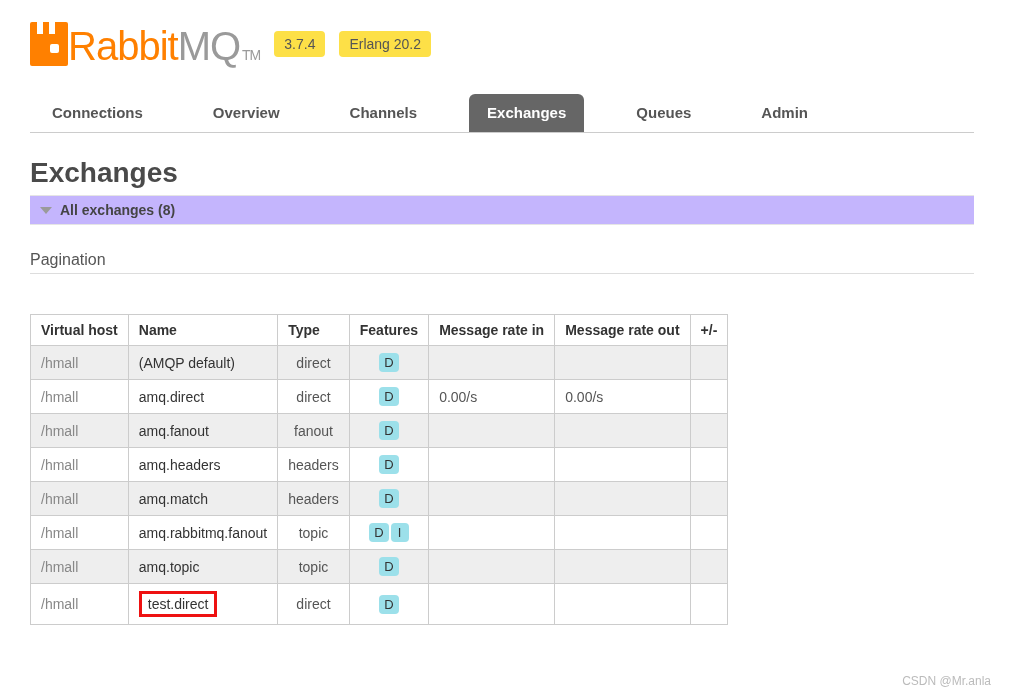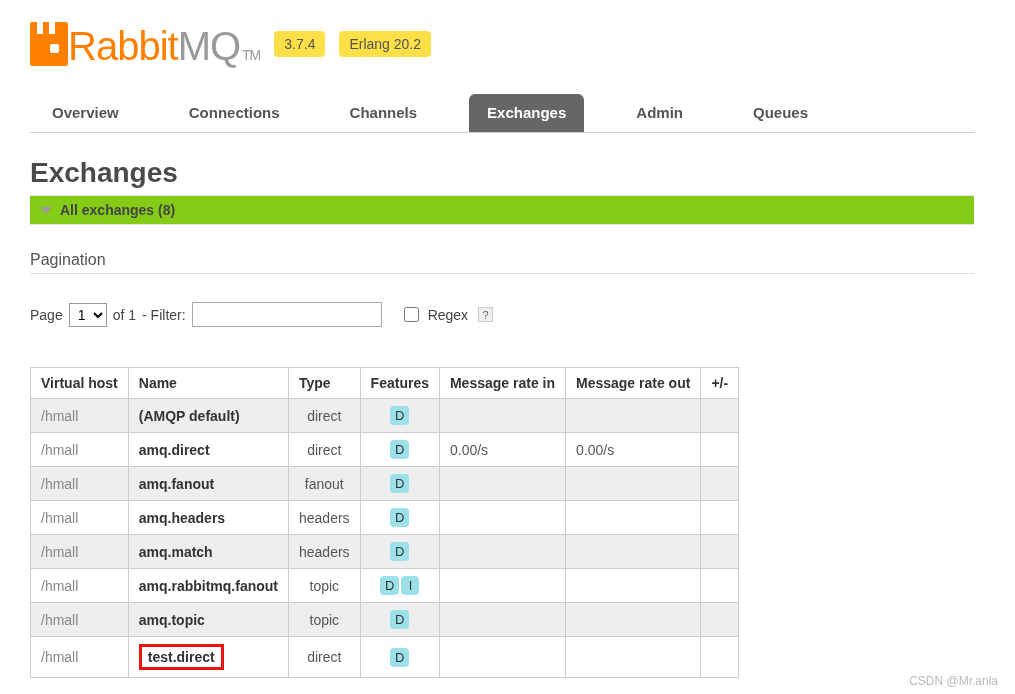--- a/index.html
+++ b/index.html
@@ -46,21 +46,21 @@
     padding:10px 18px 11px 18px; cursor:pointer;
     border-top-left-radius:6px; border-top-right-radius:6px;
   }
   .tab.active { background:#666; color:#fff; }
   
   .content { padding: 16px 0 0 0; }
   h1.page-title {
     font-size:28px; font-weight:bold; margin:8px 0 6px 0; color:#4a4a4a;
   }
   .section-bar {
-    background:#84cc16; border:1px solid #e5e5e5; border-left:none; border-right:none;
+    background:#c4b5fd; border:1px solid #e5e5e5; border-left:none; border-right:none;
     padding:6px 10px; display:flex; align-items:center; gap:8px;
     font-size:14px; font-weight:bold; color:#444;
   }
   .chev {
     display:inline-block; width:0; height:0;
     border-left:6px solid transparent; border-right:6px solid transparent;
     border-top:7px solid #9a9a9a;
   }
   .sub-h {
     font-size:16px; color:#555; margin:26px 0 4px 0; padding-bottom:4px; border-bottom:1px solid #ddd;
@@ -82,33 +82,33 @@
     border-collapse:collapse; margin-top:40px; font-size:14px;
     background:#0c4a6e;
   }
   table.exch th, table.exch td {
     border:1px solid #ccc; padding:7px 10px; text-align:left; white-space:nowrap;
   }
   table.exch th { background:#fff; font-weight:bold; color:#333; }
   table.exch tr.odd td { background:#eee; }
   table.exch tr.even td { background:#fff; }
   table.exch td.vhost { color:#888; }
-  table.exch td.name { font-weight:bold; color:#333;margin-left:32px; }
+  table.exch td.name { font-weight:normal; color:#333;margin-left:32px; }
   table.exch td.type, table.exch td.feat, table.exch td.num { text-align:center; color:#555; }
   table.exch td.num { text-align:left; }
   .feat-tag {
     display:inline-block; min-width:18px; padding:2px 5px; border-radius:4px;
     background:#9ce0ea; color:#333; font-size:13px; font-weight:normal; text-align:center;
     margin:0 1px;
   }
   .highlight-box {
     border:3px solid #e11; padding:2px 6px; display:inline-block;
   }
   .watermark {
-    position:fixed; bottom:6px; right:17px; color:#bbb; font-size:12px; font-family: sans-serif;
+    position:fixed; bottom:6px; right:24px; color:#bbb; font-size:12px; font-family: sans-serif;
   }
 </style>
 </head>
 <body>
 
 <div class="page">
   <div class="top">
 
     <div class="logo-row">
       <div class="logo-wrap">
@@ -117,50 +117,38 @@
           </span>
         <span class="logo-text">
           <span class="ra">Rabbit</span><span class="mq">MQ</span><span class="tm">TM</span>
         </span>
       </div>
       <span class="ver-badge">3.7.4</span>
       <span class="ver-badge">Erlang 20.2</span>
     </div>
 
     <div class="tabs">
+      <div class="tab">Connections</div>
       <div class="tab">Overview</div>
-      <div class="tab">Connections</div>
       <div class="tab">Channels</div>
       <div class="tab active">Exchanges</div>
+      <div class="tab">Queues</div>
       <div class="tab">Admin</div>
-      <div class="tab">Queues</div>
     </div>
 
     <div class="content">
       <h1 class="page-title">Exchanges</h1>
 
       <div class="section-bar">
         <span class="chev"></span>
         <span>All exchanges (8)</span>
       </div>
 
       <div class="sub-h">Pagination</div>
 
-      <div class="pager-row">
-        <span>Page</span>
-        <select>
-          <option>1</option>
-        </select>
-        <span>of 1</span>
-        <span> - Filter:</span>
-        <input type="text" value="" style="">
-        <input type="checkbox" style="">
-        <span>Regex</span>
-        <span class="help-q">?</span>
-      </div>
 
       <table class="exch">
         <thead>
           <tr>
             <th>Virtual host</th>
             <th>Name</th>
             <th>Type</th>
             <th>Features</th>
             <th>Message rate in</th>
             <th>Message rate out</th>

